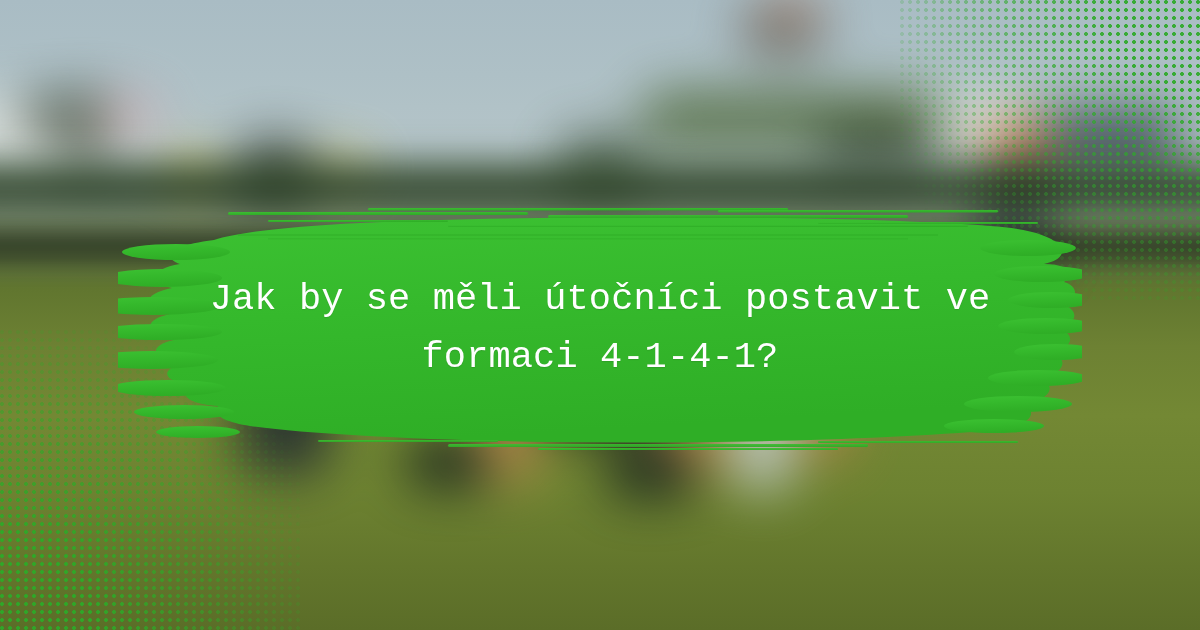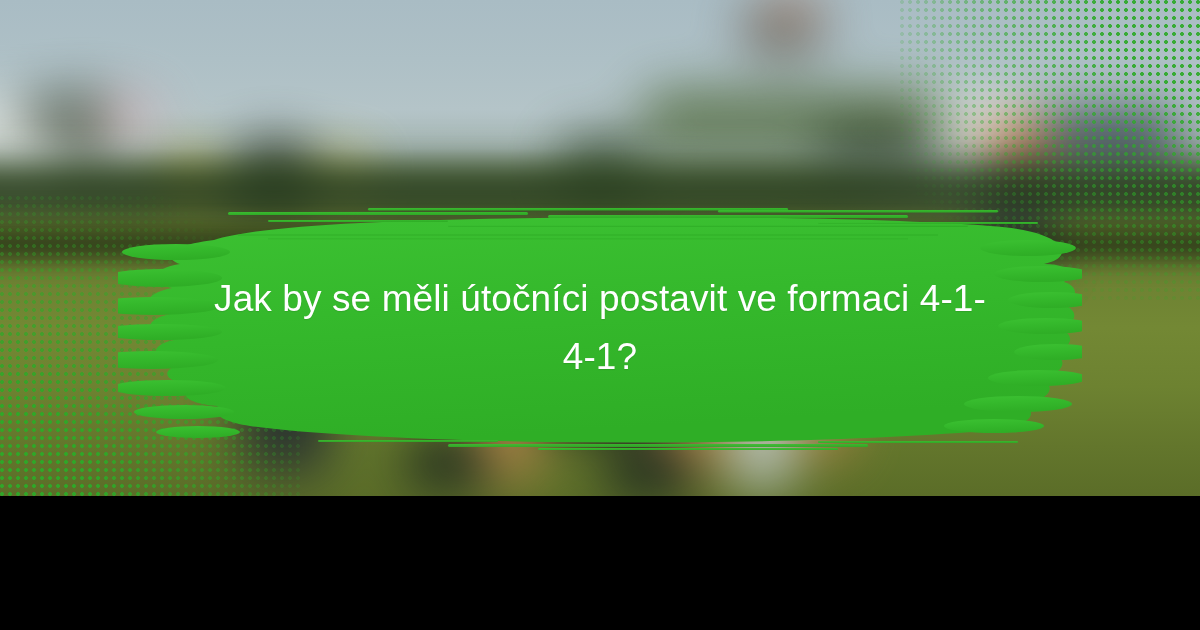--- a/index.html
+++ b/index.html
@@ -4,23 +4,23 @@
 <title>Social Card</title>
 <style>
   html, body {
     margin: 0;
     padding: 0;
     background: #000;
   }
   .card {
     position: relative;
     width: 1200px;
-    height: 496px;
+    height: 630px;
     overflow: hidden;
-    font-family: Liberation Sans, sans-serif;
+    font-family: Liberation Mono, monospace;
     background: #6e7d5a;
   }
 
   
   .photo {
     position: absolute;
     inset: 0;
     
     background:
       linear-gradient(to bottom,

